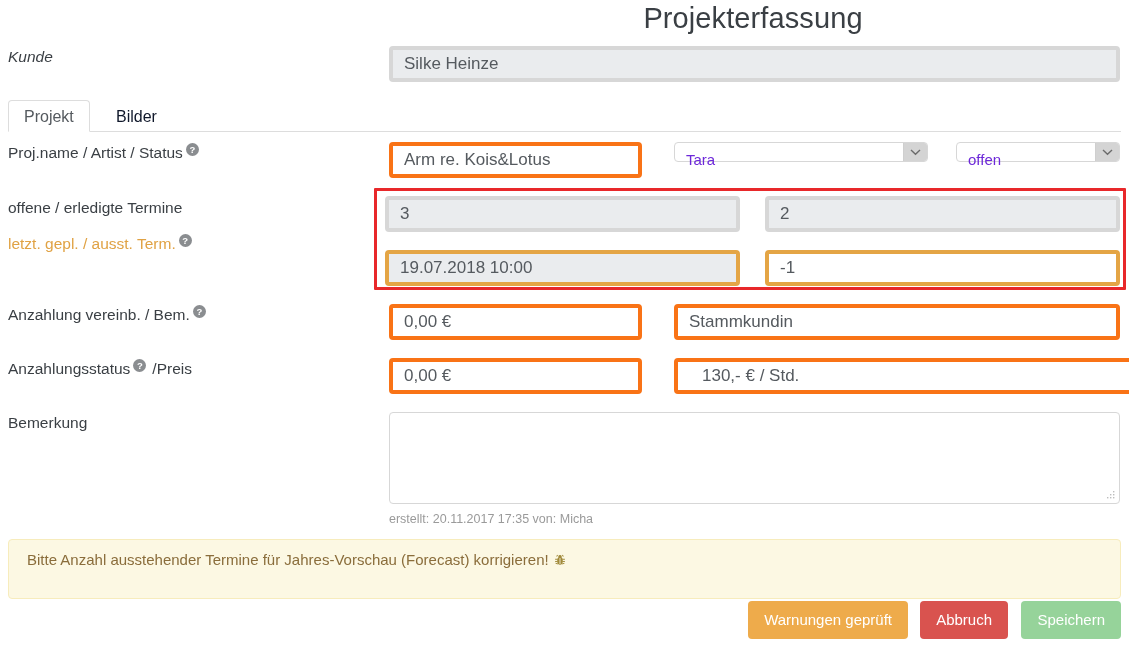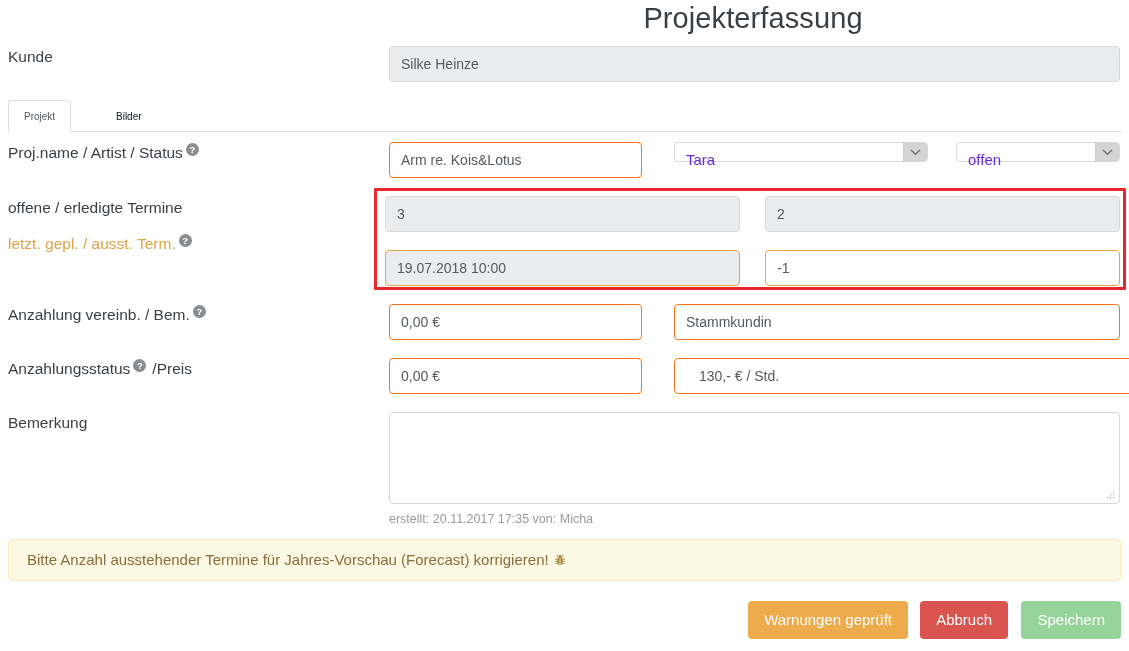--- a/index.html
+++ b/index.html
@@ -57,24 +57,24 @@
     vertical-align: 5px;
     margin-left: 3px;
     font-family: "Liberation Sans", sans-serif;
     cursor: pointer;
   }
 
   
   .fld {
     position: absolute;
     height: 36px;
-    border: 1px solid #f97316;
-    border-radius: 4px;
-    background: #ffffff;
-    font-size: 14px;
+    border: 4px solid #f97316;
+    border-radius: 4px;
+    background: #ffffff;
+    font-size: 17px;
     color: #555a5f;
     padding: 0 11px;
     line-height: 34px;
     font-family: "Liberation Sans", sans-serif;
     outline: none;
   }
   .fld.ro {
     background: #eaecee;
     border-color: #d7d7d7;
     color: #555a5f;
@@ -143,21 +143,21 @@
     width: 1113px;
     height: 32px;
     border-bottom: 1px solid #dddddd;
   }
   .tab {
     position: absolute;
     top: 0;
     height: 32px;
     line-height: 31px;
     padding: 0 15px;
-    font-size: 10px;
+    font-size: 16px;
     border-radius: 4px 4px 0 0;
     cursor: pointer;
   }
   .tab.active {
     left: 0;
     background: #ffffff;
     border: 1px solid #dddddd;
     border-bottom: 1px solid #ffffff;
     color: #555a5f;
     top: 0;
@@ -188,21 +188,21 @@
     font-size: 12.5px;
     color: #9a9a9a;
   }
 
   
   .warnbar {
     position: absolute;
     left: 8px;
     top: 539px;
     width: 1113px;
-    height: 42px;
+    height: 60px;
     background: #fcf8e3;
     border: 1px solid #f7ecbc;
     border-radius: 4px;
     color: #8a6d3b;
     font-size: 15px;
     line-height: 40px;
     padding-left: 18px;
     white-space: nowrap;
   }
   .bug-icon {
@@ -231,21 +231,21 @@
   .btn-cancel { background: #d9534f; right: 121px; text-align: right; }
   .btn-save { background: #96d39a; right: 8px; }
 </style>
 </head>
 <body>
 
 <div class="page">
 
   <div class="title">Projekterfassung</div>
 
-  <div class="lbl" style="top:47px;">Kunde</div>
+  <div class="lbl" style="top:47px;font-style:italic;">Kunde</div>
   <input class="fld ro" style="left: 389px; top: 46px; width: 731px;" readonly="" value="Silke Heinze">
 
   <div class="tabs">
     <div class="tab active">Projekt</div>
     <div class="tab inactive">Bilder</div>
   </div>
 
   <div class="lbl" style="top:143px;">
     <span>Proj.name / Artist / Status</span><span class="help">?</span>
   </div>

